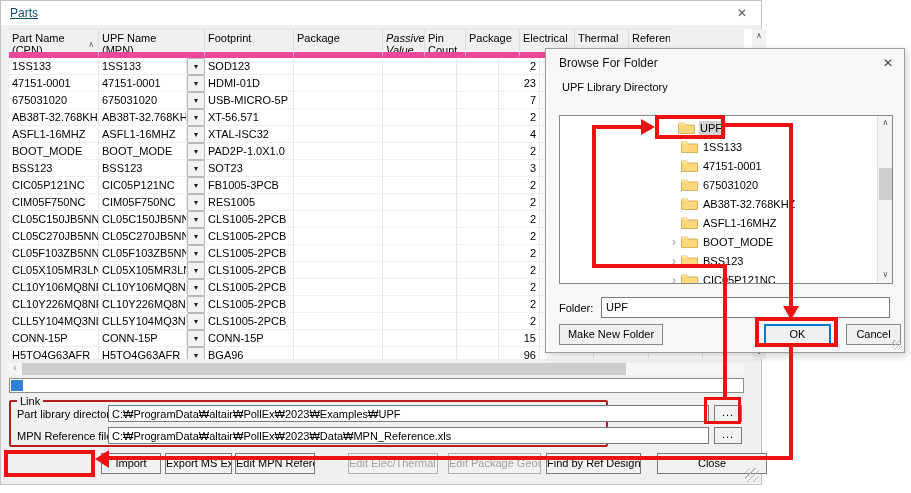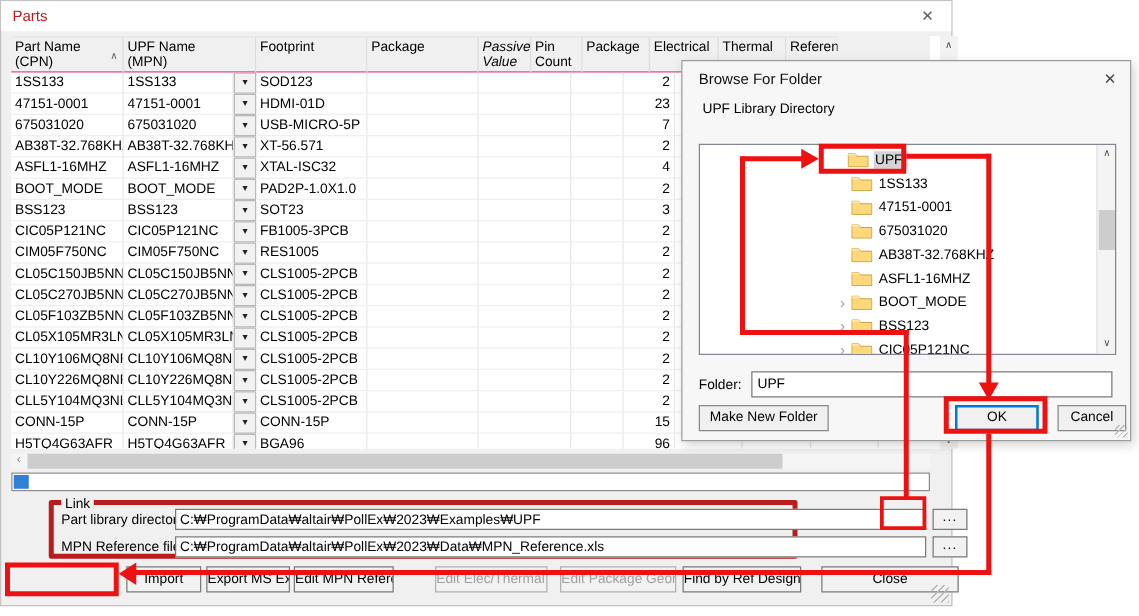--- a/index.html
+++ b/index.html
@@ -4,28 +4,28 @@
 <style>
   * { margin:0; padding:0; box-sizing:border-box; }
   html,body { width:911px; height:493px; background:#ffffff; overflow:hidden;
     font-family:"Liberation Sans", sans-serif; font-size:11px; color:#000; }
   .stage { position:relative; width:911px; height:493px; }
 
   
   .parts-window { position:absolute; left:0; top:0; width:762px; height:485px;
     background:#f0f0f0; border:1px solid #c3c3c3; }
   .parts-titlebar { position:absolute; left:0; top:0; width:100%; height:24px; background:#ffffff; }
-  .parts-title { position:absolute; left:9px; top:5px; color:#b91c1c; font-size:12px; }
+  .parts-title { position:absolute; left:9px; top:5px; color:#0c4a6e; font-size:12px;text-decoration:underline; }
   .parts-close { position:absolute; left:730px; top:2px; width:22px; height:20px; text-align:center;
     line-height:20px; color:#5a5a5a; font-size:12px; cursor:default; }
 
   
   .table-wrap { position:absolute; left:8px; top:28px; width:749px; height:330px; background:#fff; }
   .thead { position:absolute; left:0; top:0; width:735px; height:29px; display:flex; background:#f0f0f0; }
-  .th { border-right:1px solid #dcdcdc; border-bottom:1px solid #ec4899; border-top:1px solid #e5e5e5;
+  .th { border-right:1px solid #dcdcdc; border-bottom:6px solid #ec4899; border-top:1px solid #e5e5e5;
     padding:2px 3px 0 3px; white-space:pre-line; line-height:12px; overflow:hidden; position:relative; background:#f0f0f0; }
   .sort-caret { position:absolute; right:4px; top:9px; font-size:8px; color:#606060; }
   .tbody { position:absolute; left:0; top:29px; width:735px; height:301px; overflow:hidden; }
   .tr { display:flex; height:17px; }
   .td { border-right:1px solid #e8e8e8; border-bottom:1px solid #efefef; padding:1px 3px 0 3px;
     white-space:nowrap; overflow:hidden; line-height:15px; }
   .td.num { text-align:right; }
   .td.drop { padding:0; background:#f2f2f2; border:1px solid #b9b9b9; border-radius:1px;
     text-align:center; line-height:15px; font-size:7px; color:#222; }
   
@@ -45,21 +45,21 @@
   .hscroll .arr { position:absolute; left:0; top:0; width:12px; height:12px; text-align:center;
     line-height:10px; font-size:10px; color:#8a8a8a; }
   .hscroll .thumb { position:absolute; left:13px; top:0; width:604px; height:12px; background:#cdcdcd; }
 
   
   .progress { position:absolute; left:8px; top:377px; width:735px; height:15px; background:#fff; border:1px solid #8e8e8e; }
   .progress .chunk { position:absolute; left:1px; top:1px; width:12px; height:11px; background:#2f80d7; }
 
   
   .link-group { position:absolute; left:8px; top:399px; width:599px; height:47px;
-    border:4px solid #b91c1c; border-radius:2px;margin-left:30px; }
+    border:2px solid #b91c1c; border-radius:2px; }
   .link-legend { position:absolute; left:6px; top:-7px; background:#f0f0f0; padding:0 3px; }
   .field-label { position:absolute; left:6px; color:#000; }
   .field-input { position:absolute; left:97px; width:601px; height:17px; background:#fff;
     border:1px solid #7a7a7a; padding:1px 3px 0 3px; line-height:14px; white-space:nowrap; overflow:hidden; }
   .dots-btn { position:absolute; left:703px; width:28px; height:17px; background:#f2f2f2;
     border:1px solid #7a7a7a; text-align:center; line-height:12px; letter-spacing:1px; }
 
   
   .footer { position:absolute; left:8px; top:452px; width:740px; height:21px; }
   .fbtn { position:absolute; top:0; height:21px; background:#f2f2f2; border:1px solid #7a7a7a;

